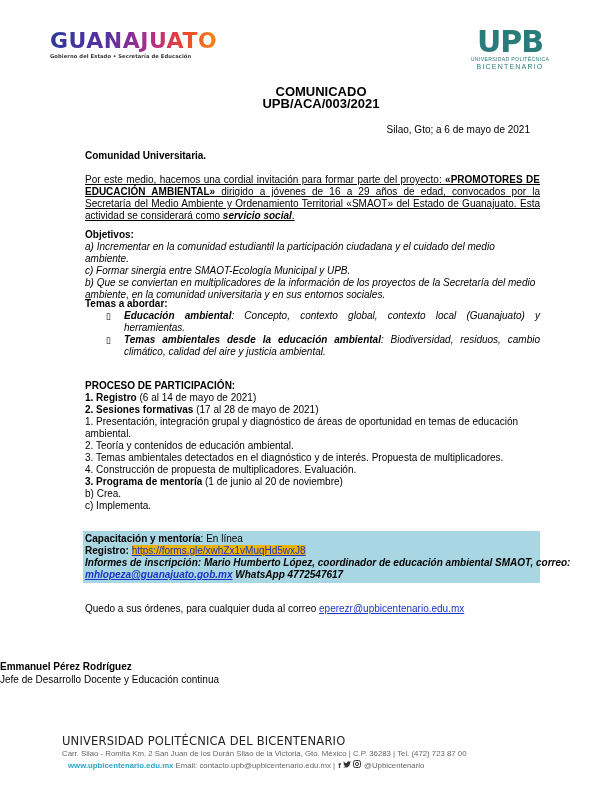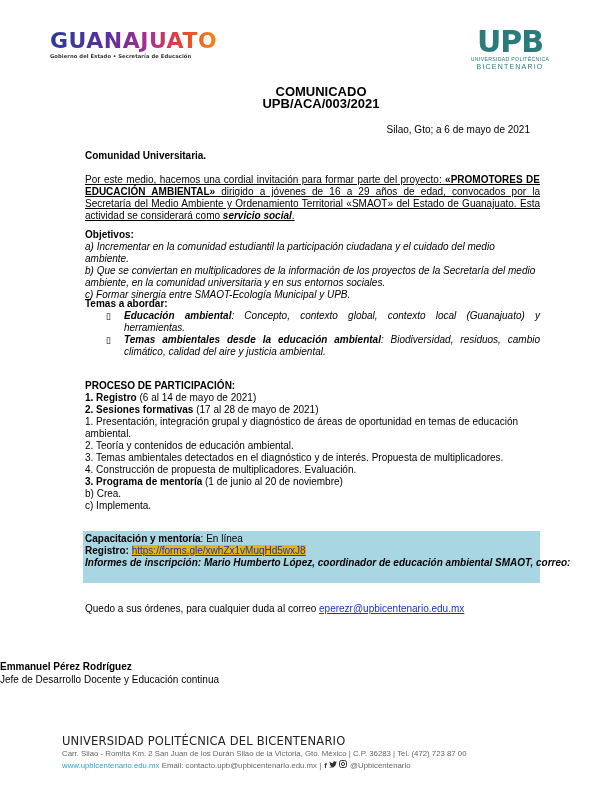--- a/index.html
+++ b/index.html
@@ -24,21 +24,21 @@
   .bullet-row { display:flex; padding-left:21px; }
   .bullet-sym { width:18px; flex:none; font-size:9px; }
   .bullet-txt { flex:1; text-align:justify; }
   .highlight { left:83px; top:531px; width:457px; height:52px; background:#a9d6e3; }
   a.link { color:#1a33c8; text-decoration:underline; }
   .link-bg { background:#eab308; }
   .signature { left:0; width:612px; text-align:left; font-size:10px; line-height:13px; top:660px; }
   .footer { left:62px; top:735px; color:#444; }
   .footer-title { font-size:11.5px; color:#222; letter-spacing:0.2px; line-height:13px; font-family:"DejaVu Sans", sans-serif; }
   .footer-line { font-size:7.8px; line-height:12px; color:#666; white-space:nowrap; }
-  .footer-web { color:#2aa6c8; font-weight:normal; }
+  .footer-web { color:#2aa6c8; font-weight:bold;margin-left:6px; }
   .social { display:inline-block; font-weight:bold; color:#333; margin:0 1px; }
 </style>
 </head>
 <body>
 
 <div class="abs gto-logo">
   <div class="gto-word">GUANAJUATO</div>
   <div class="gto-sub">Gobierno del Estado • Secretaría de Educación</div>
 </div>
 
@@ -57,22 +57,22 @@
 
 <div class="abs body-text b" style="top:150px;">Comunidad Universitaria.</div>
 
 <div class="abs body-text justify" style="top:174px;">
   <span>Por este medio, hacemos una cordial invitación para formar parte del proyecto: </span><span class="b">«PROMOTORES DE EDUCACIÓN AMBIENTAL»</span><span> dirigido a jóvenes de 16 a 29 años de edad, convocados por la Secretaría del Medio Ambiente y Ordenamiento Territorial «SMAOT» del Estado de Guanajuato. Esta actividad se considerará como </span><span class="b i">servicio social</span><span>.</span>
 </div>
 
 <div class="abs body-text" style="top:229px;">
   <p class="b">Objetivos:</p>
   <p class="i">a) Incrementar en la comunidad estudiantil la participación ciudadana y el cuidado del medio ambiente.</p>
+  <p class="i">c) Formar sinergia entre SMAOT-Ecología Municipal y UPB.</p>
   <p class="i">b) Que se conviertan en multiplicadores de la información de los proyectos de la Secretaría del medio ambiente, en la comunidad universitaria y en sus entornos sociales.</p>
-  <p class="i">c) Formar sinergia entre SMAOT-Ecología Municipal y UPB.</p>
 </div>
 
 <div class="abs body-text" style="top:298px;">
   <p class="b">Temas a abordar:</p>
   <div class="bullet-row">
     <span class="bullet-sym">▯</span>
     <span class="bullet-txt i"><span class="b">Educación ambiental</span><span>: Concepto, contexto global, contexto local (Guanajuato) y herramientas.</span></span>
   </div>
   <div class="bullet-row">
     <span class="bullet-sym">▯</span>
@@ -91,20 +91,21 @@
   <p><span class="b">3. Programa de mentoría</span><span> (1 de junio al 20 de noviembre)</span></p>
   <p>b) Crea.</p>
   <p>c) Implementa.</p>
 </div>
 
 <div class="abs highlight"></div>
 <div class="abs body-text" style="top:533px;">
   <p><span class="b">Capacitación y mentoría</span><span>: En línea</span></p>
   <p><span class="b">Registro:</span> <a class="link link-bg" href="#">https://forms.gle/xwhZx1vMuqHd5wxJ8</a></p>
   <p class="i b" style="white-space:nowrap;">Informes de inscripción: Mario Humberto López, coordinador de educación ambiental SMAOT, correo:</p>
+  <p class="i b"><a class="link" href="#">mhlopeza@guanajuato.gob.mx</a><span> WhatsApp 4772547617</span></p>
 </div>
 
 <div class="abs body-text" style="top:603px;">
   <span>Quedo a sus órdenes, para cualquier duda al correo </span><a class="link" href="#">eperezr@upbicentenario.edu.mx</a>
 </div>
 
 <div class="abs signature">
   <div class="b">Emmanuel Pérez Rodríguez</div>
   <div>Jefe de Desarrollo Docente y Educación continua</div>
 </div>

